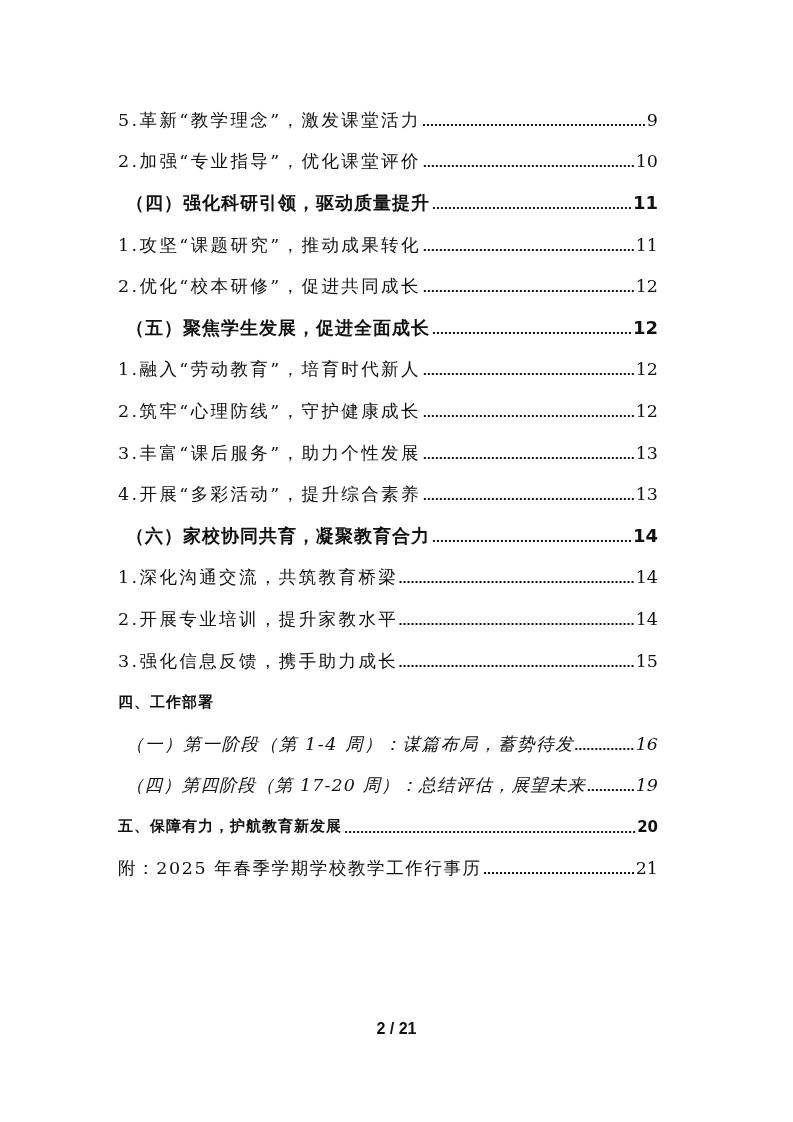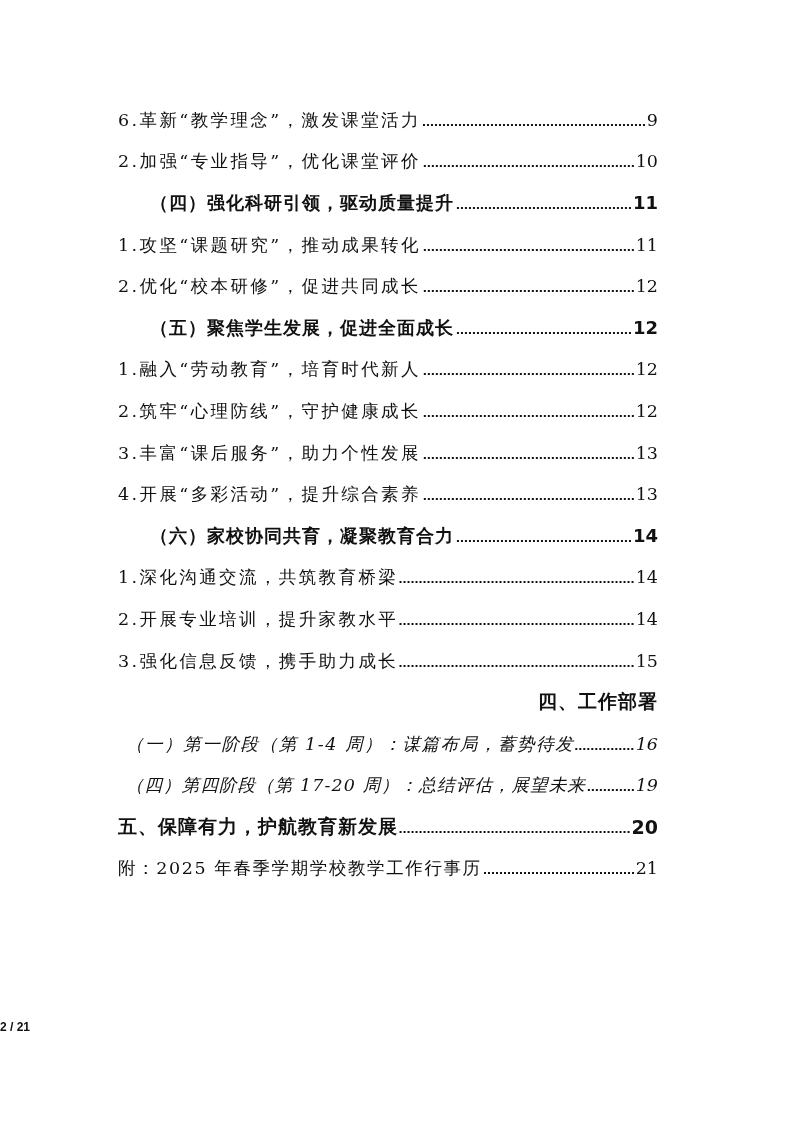--- a/index.html
+++ b/index.html
@@ -9,52 +9,52 @@
   .row {
     position: relative;
     height: 41.6px;
     display: flex;
     align-items: center;
     font-family: "DejaVu Serif", "Liberation Serif", serif;
     font-size: 17.5px;
     color: #111;
     white-space: nowrap;
   }
-  .row.section { padding-left: 8px; font-family: "DejaVu Sans", "Liberation Sans", sans-serif; font-weight: bold; font-size: 18px; margin-left: 24px; }
-  .row.heading { font-family: "DejaVu Sans", "Liberation Sans", sans-serif; font-weight: bold; font-size: 19px; justify-content: flex-end; }
+  .row.section { padding-left: 8px; font-family: "DejaVu Sans", "Liberation Sans", sans-serif; font-weight: bold; font-size: 18px; }
+  .row.heading { font-family: "DejaVu Sans", "Liberation Sans", sans-serif; font-weight: bold; font-size: 15px; }
   .row.phase { padding-left: 8px; font-style: italic; }
   .row .label { flex: 0 0 auto; letter-spacing: 2.4px; }
   .row.section .label { letter-spacing: 1px; }
   .row.heading .label { letter-spacing: 1px; }
   .row .leader {
     flex: 1 1 auto;
     margin: 0 1px;
     height: 4px;
     align-self: center;
     margin-top: 10px;
     background-image: radial-gradient(circle, #111 1.1px, transparent 1.3px);
     background-size: 4px 4px;
     background-repeat: repeat-x;
     background-position: right center;
   }
   .row .page-num { flex: 0 0 auto; font-family: "DejaVu Serif", "Liberation Serif", serif; font-weight: normal; }
   .row.section .page-num, .row.heading .page-num { font-family: "DejaVu Sans", "Liberation Sans", sans-serif; font-weight: bold; }
   .footer {
-    position: absolute; left: 0; width: 793px; top: 1020px; text-align: left;
-    font-family: "Liberation Sans", "DejaVu Sans", sans-serif; font-weight: bold; font-size: 12px; color: #111;
+    position: absolute; left: 0; width: 793px; top: 1020px; text-align: center;
+    font-family: "Liberation Sans", "DejaVu Sans", sans-serif; font-weight: bold; font-size: 16px; color: #111;
   }
 </style>
 </head>
 <body>
 
 <div class="page">
   <div class="toc">
 
     <div class="row item">
-      <span class="label">6.革新“教学理念”，激发课堂活力</span>
+      <span class="label">5.革新“教学理念”，激发课堂活力</span>
       <span class="leader"></span>
       <span class="page-num">9</span>
     </div>
     <div class="row item">
       <span class="label">2.加强“专业指导”，优化课堂评价</span>
       <span class="leader"></span>
       <span class="page-num">10</span>
     </div>
     <div class="row section">
       <span class="label">（四）强化科研引领，驱动质量提升</span>

